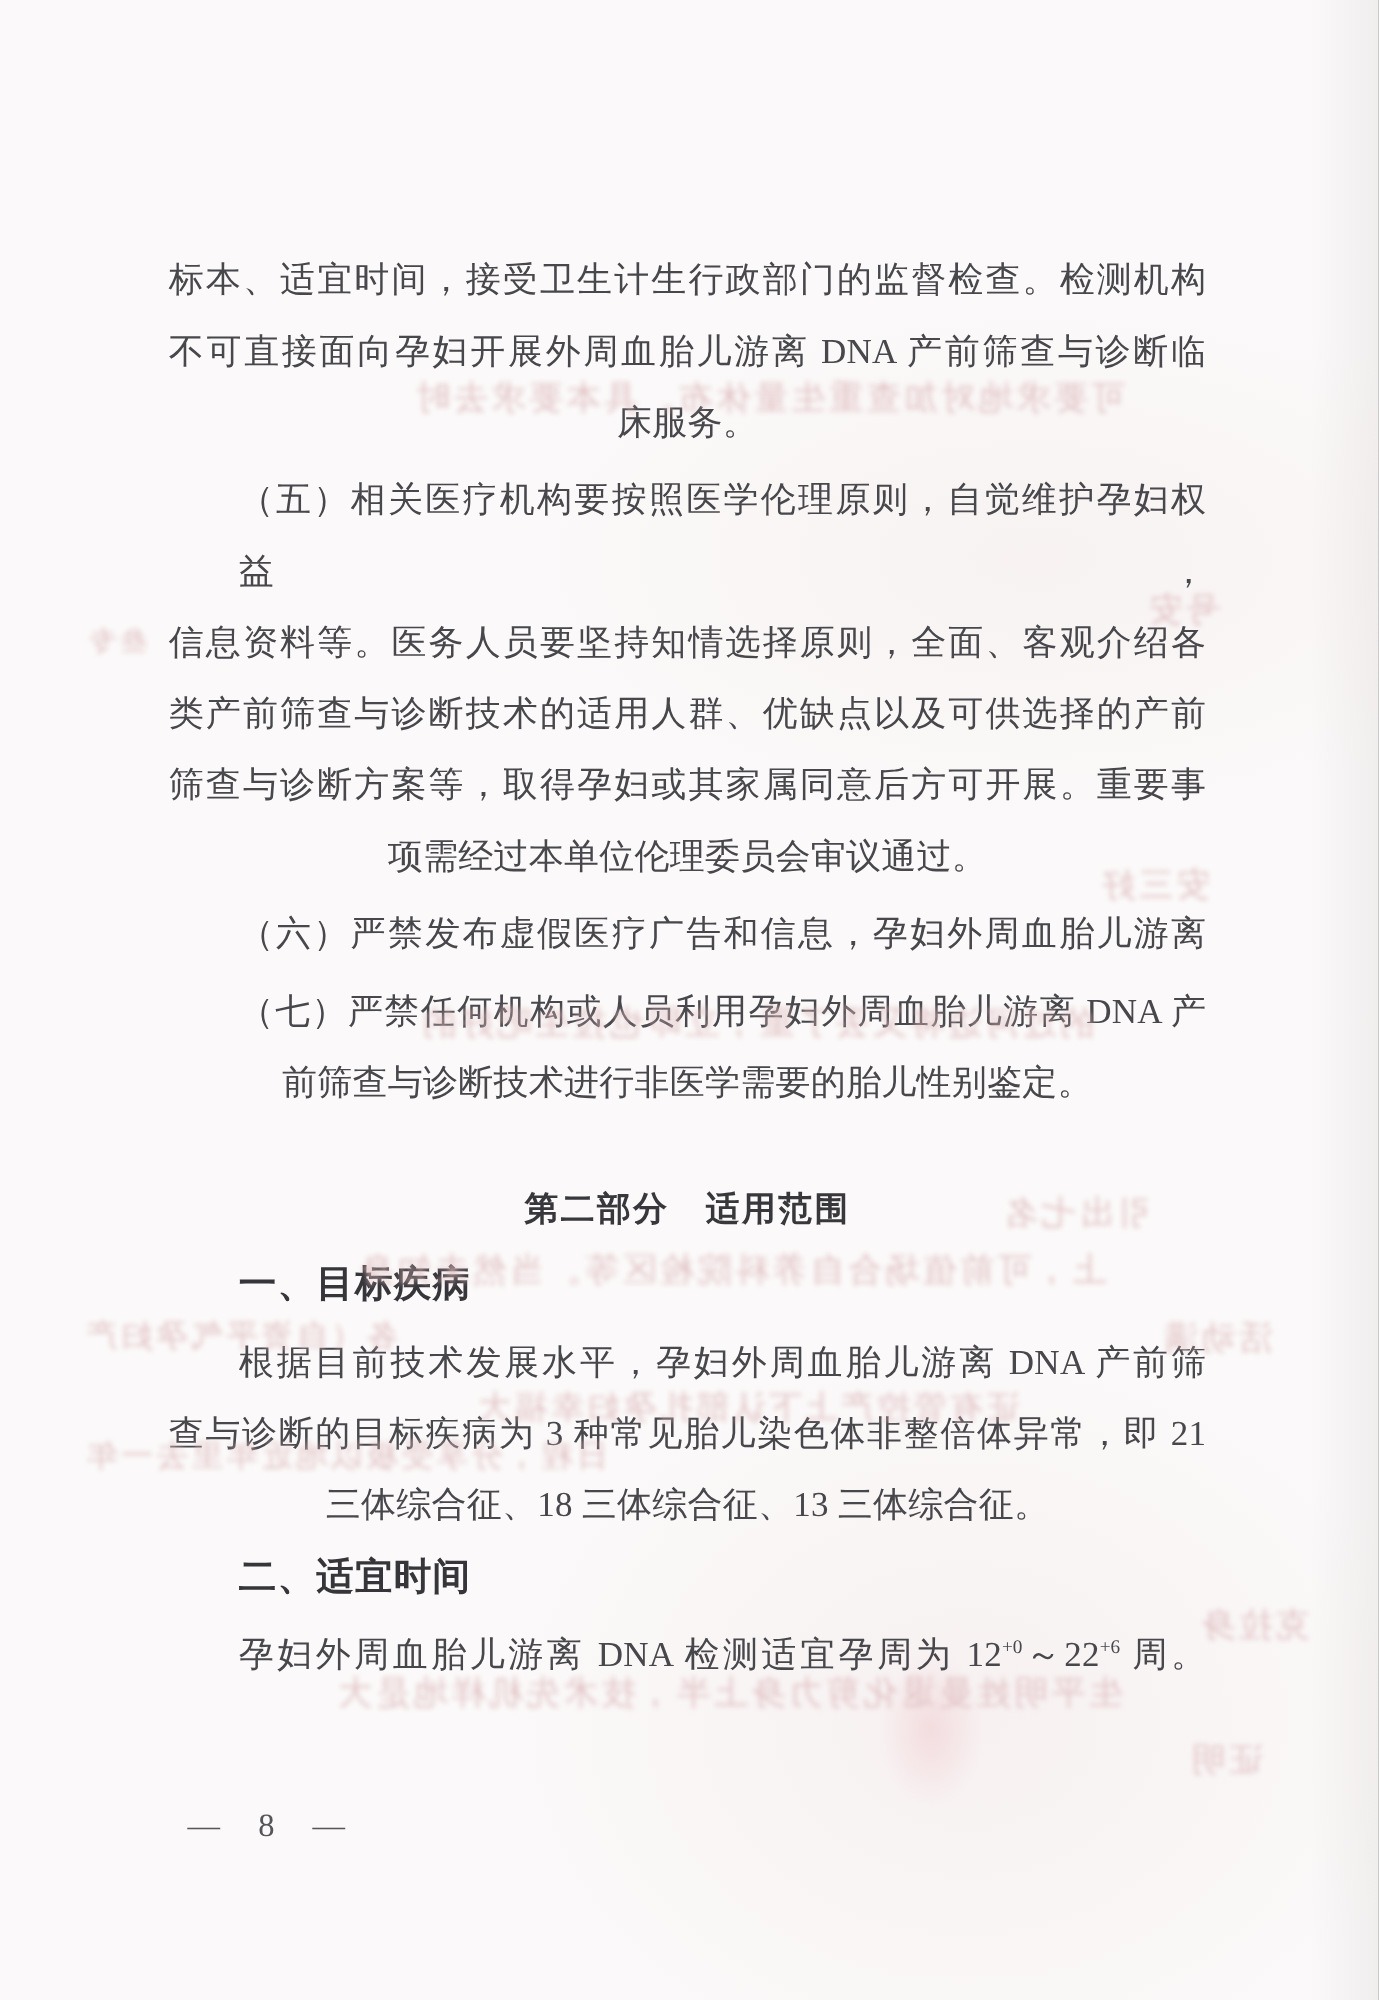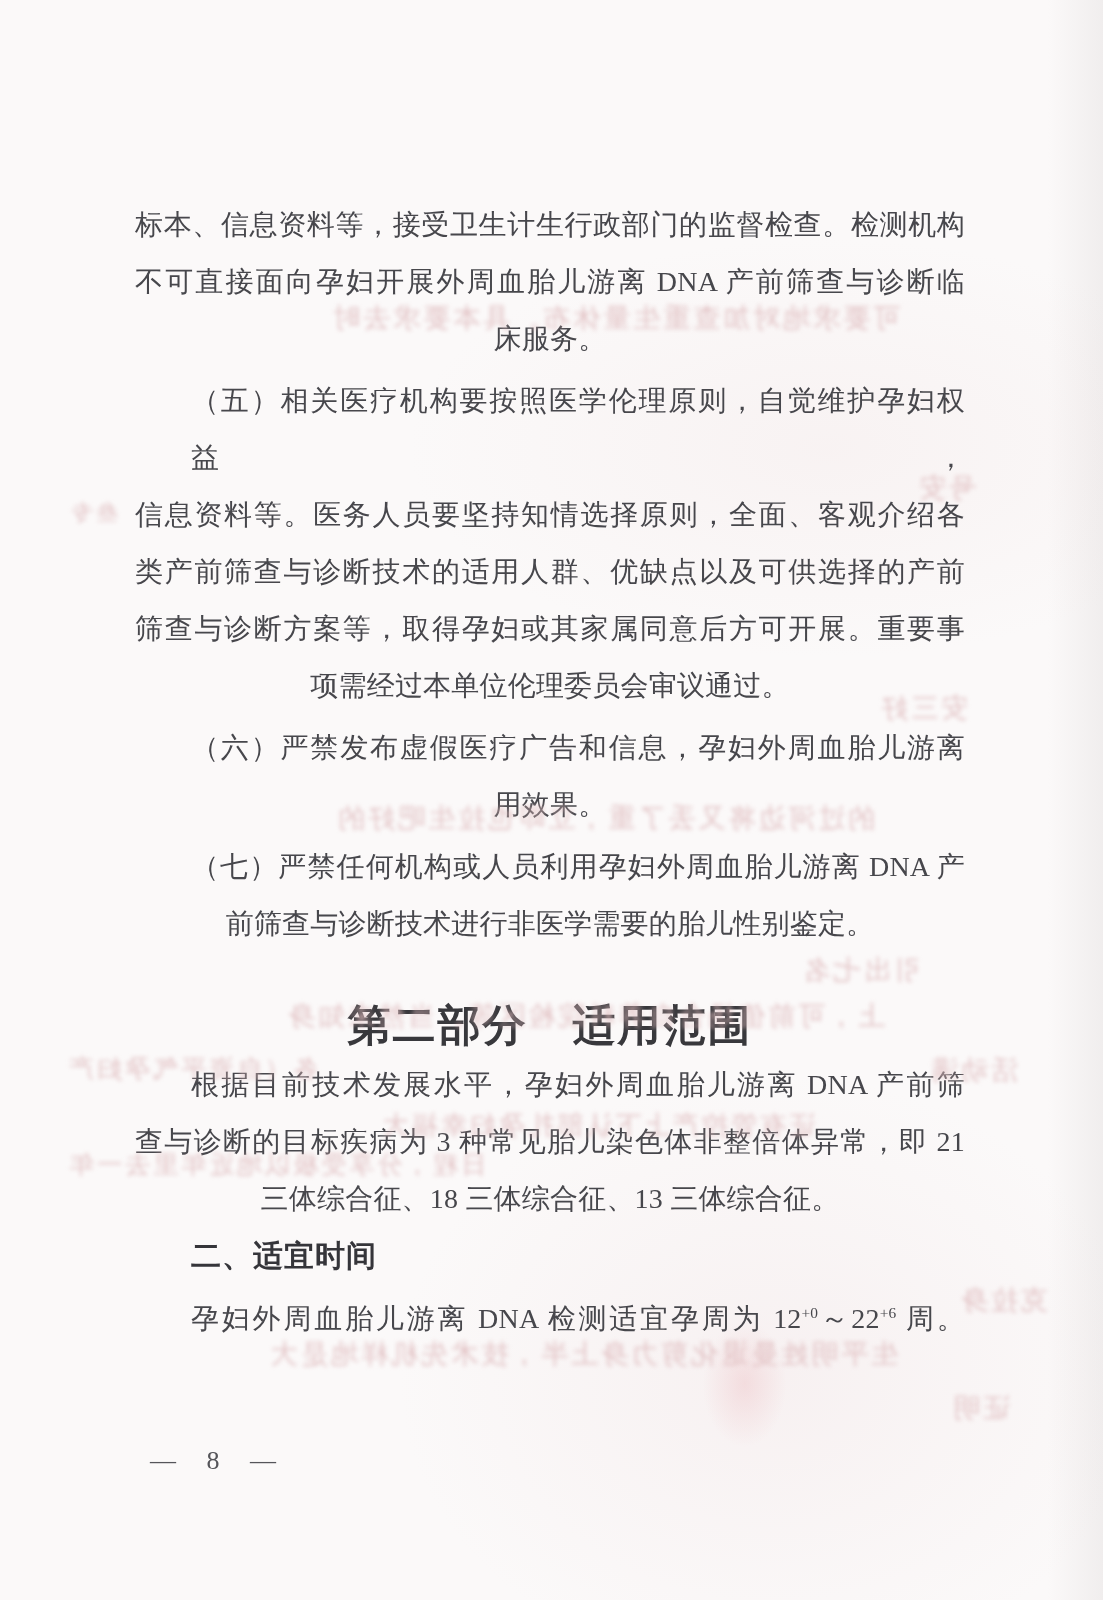--- a/index.html
+++ b/index.html
@@ -31,21 +31,21 @@
     text-align:justify;
     text-align-last:justify;
   }
   .line.indent{padding-left:56px;}
   .line sup{
     font-size:.55em;letter-spacing:0;
     vertical-align:super;line-height:0;
   }
   .heading{
     font-family:"DejaVu Sans","Liberation Sans",sans-serif;
-    font-weight:bold;font-size:43px;line-height:62px;
+    font-weight:bold;font-size:27px;line-height:62px;
     text-align:center;margin-top:42px;
     color:#38383c;letter-spacing:2px;
   }
   .subheading{
     font-family:"DejaVu Sans","Liberation Sans",sans-serif;
     font-weight:bold;font-size:30px;line-height:58px;
     padding-left:56px;color:#35353a;letter-spacing:1px;
   }
   .footer{
     position:absolute;left:150px;top:1446px;
@@ -63,40 +63,40 @@
     font-family:"DejaVu Sans","Liberation Sans",sans-serif;
     pointer-events:none;
   }
 </style>
 </head>
 <body>
 
 <div class="page">
   <div class="content">
       <div class="block paragraph">
-        <div class="line fill">标本、信息资料等，接受卫生计生行政部门的监督检查。检测机构</div>
+        <div class="line fill">标本、适宜时间，接受卫生计生行政部门的监督检查。检测机构</div>
         <div class="line fill">不可直接面向孕妇开展外周血胎儿游离 DNA 产前筛查与诊断临</div>
         <div class="line">床服务。</div>
       </div>
       <div class="block paragraph">
         <div class="line fill indent">（五）相关医疗机构要按照医学伦理原则，自觉维护孕妇权益，</div>
         <div class="line fill">信息资料等。医务人员要坚持知情选择原则，全面、客观介绍各</div>
         <div class="line fill">类产前筛查与诊断技术的适用人群、优缺点以及可供选择的产前</div>
         <div class="line fill">筛查与诊断方案等，取得孕妇或其家属同意后方可开展。重要事</div>
         <div class="line">项需经过本单位伦理委员会审议通过。</div>
       </div>
       <div class="block paragraph">
         <div class="line fill indent">（六）严禁发布虚假医疗广告和信息，孕妇外周血胎儿游离</div>
-        <div class="line">用效果。</div>
       </div>
       <div class="block paragraph">
         <div class="line fill indent">（七）严禁任何机构或人员利用孕妇外周血胎儿游离 DNA 产</div>
         <div class="line">前筛查与诊断技术进行非医学需要的胎儿性别鉴定。</div>
       </div>
       <div class="block heading">第二部分　适用范围</div>
+      <div class="block subheading">一、目标疾病</div>
       <div class="block paragraph">
         <div class="line fill indent">根据目前技术发展水平，孕妇外周血胎儿游离 DNA 产前筛</div>
         <div class="line fill">查与诊断的目标疾病为 3 种常见胎儿染色体非整倍体异常，即 21</div>
         <div class="line">三体综合征、18 三体综合征、13 三体综合征。</div>
       </div>
       <div class="block subheading">二、适宜时间</div>
       <div class="block paragraph">
         <div class="line fill indent">孕妇外周血胎儿游离 DNA 检测适宜孕周为 12<sup>+0</sup>～22<sup>+6</sup> 周。</div>
       </div>
     </div>

